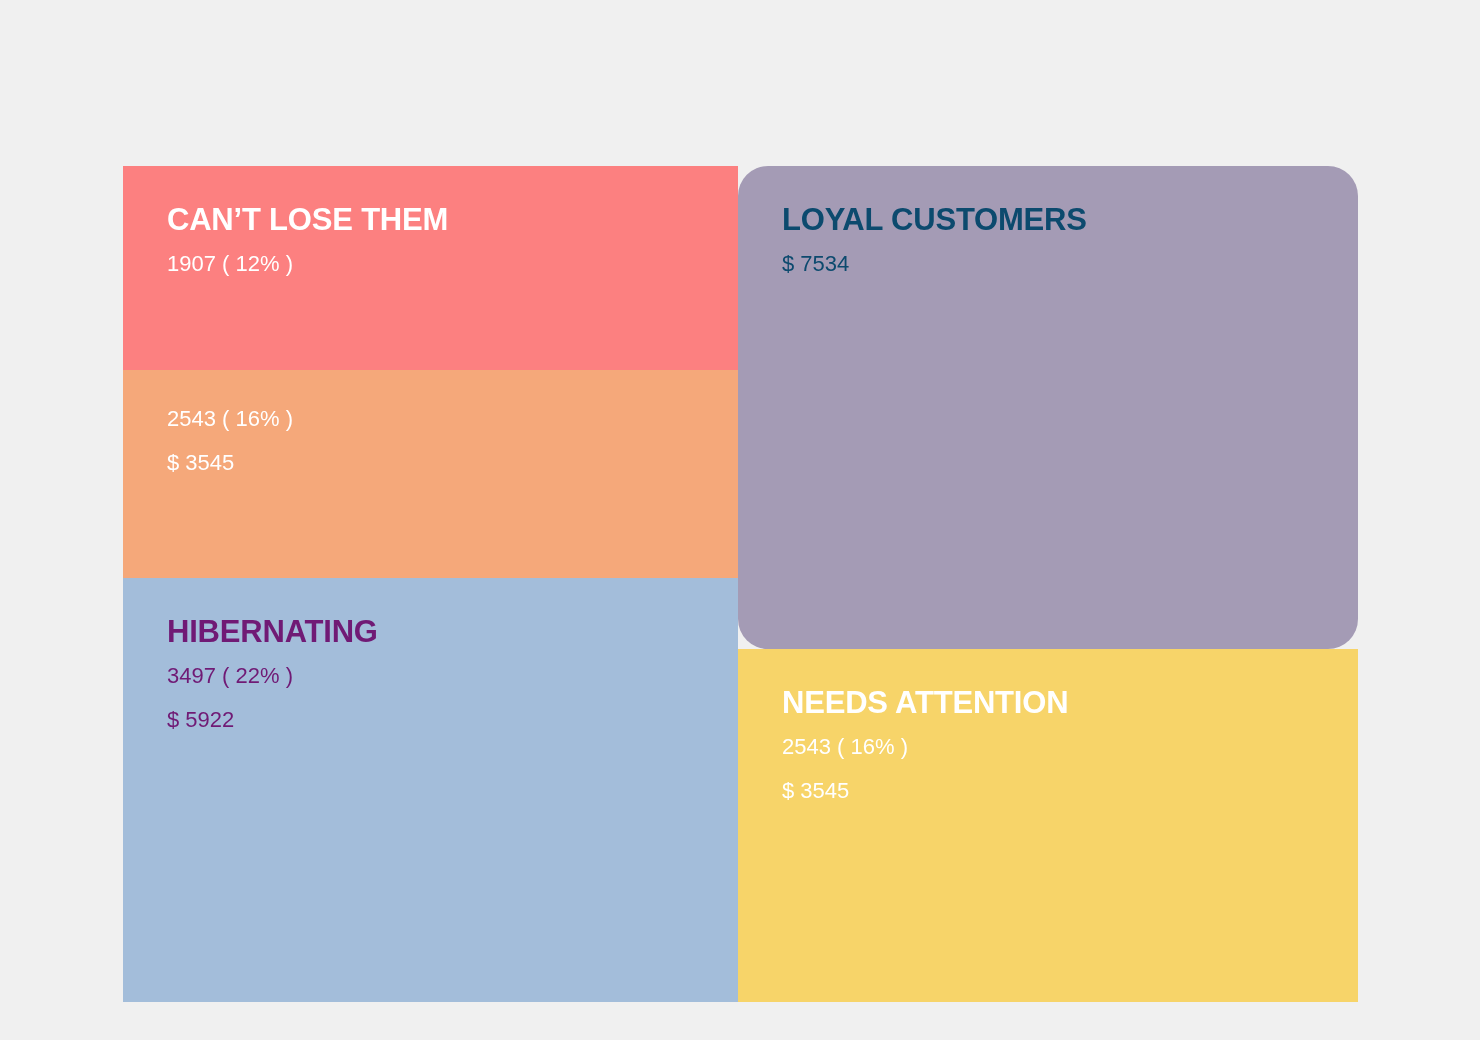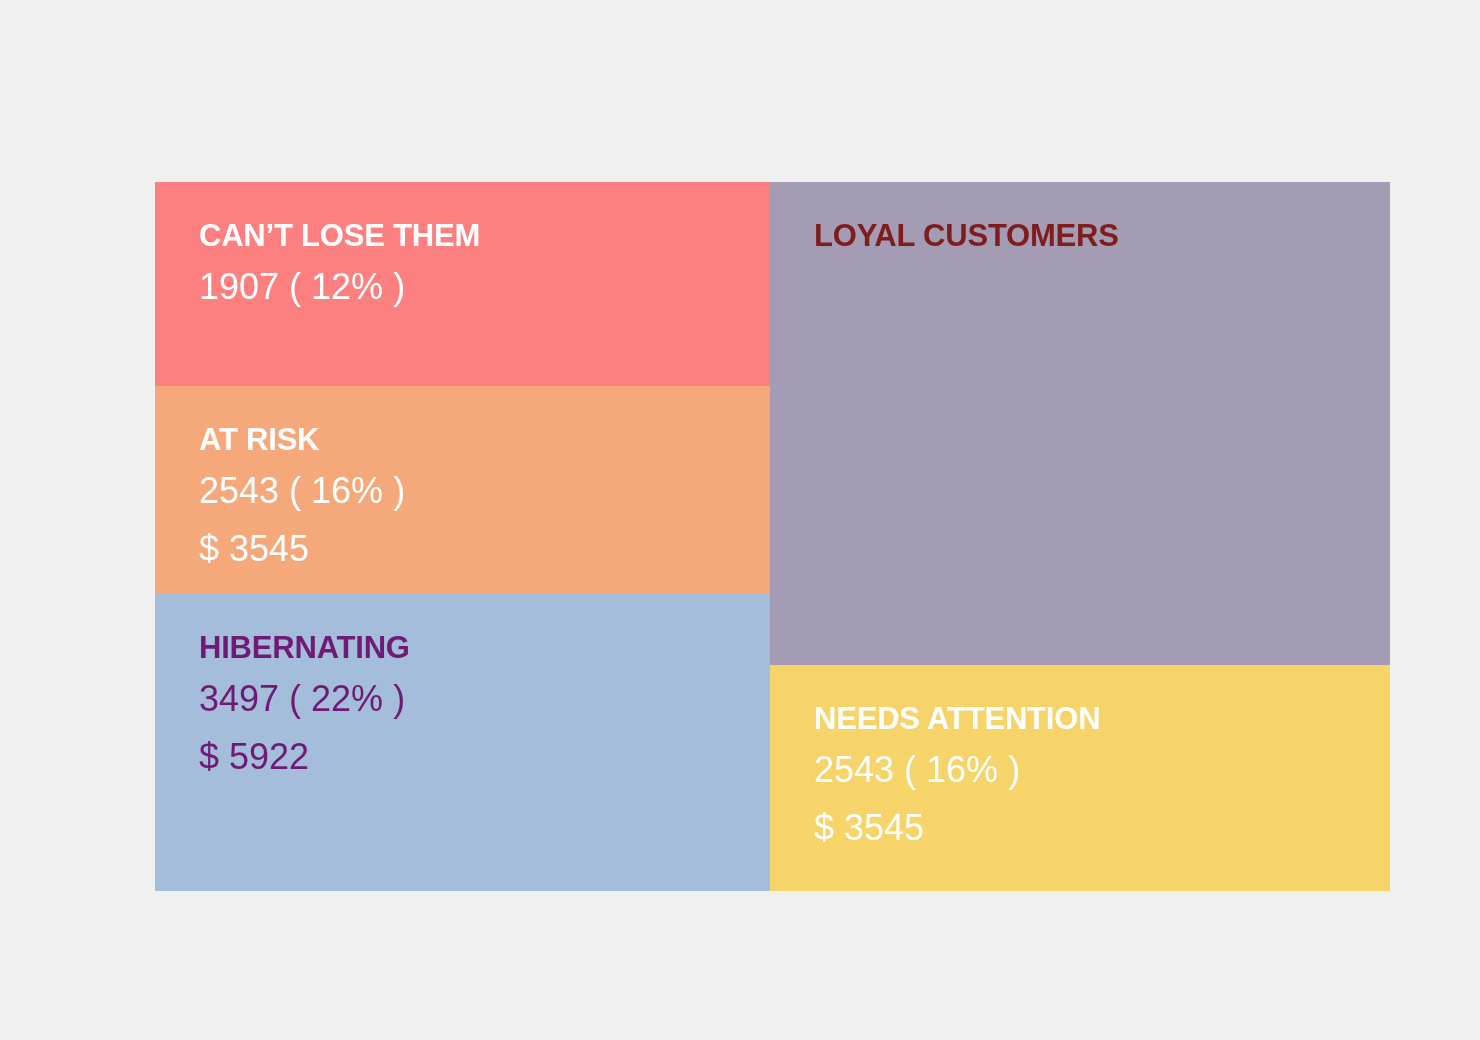--- a/index.html
+++ b/index.html
@@ -11,26 +11,25 @@
     width: 1480px;
     height: 1040px;
     background: #f0f0f0;
     font-family: "Liberation Sans", sans-serif;
     overflow: hidden;
   }
 
   #treemap {
     position: absolute;
     left: 123px;
-    top: 182px;
+    top: 166px;
     width: 1235px;
-    height: 709px;
+    height: 836px;
     display: flex;
     flex-direction: row;
-    margin-left: 32px;
   }
 
   .tm-column {
     display: flex;
     flex-direction: column;
     height: 100%;
   }
   .tm-column.left  { width: 615px; }
   .tm-column.right { width: 620px; }
 
@@ -53,58 +52,58 @@
   .tile-title {
     font-size: 31px;
     font-weight: bold;
     letter-spacing: -0.2px;
     line-height: 1.0;
     margin: 0 0 18px 0;
     white-space: nowrap;
   }
   .tile-count,
   .tile-amount {
-    font-size: 36px;
+    font-size: 22px;
     font-weight: normal;
     line-height: 1.0;
     margin: 0 0 22px 0;
     white-space: nowrap;
   }
   .tile-amount { margin-bottom: 0; }
 </style>
 </head>
 <body style="background: rgb(240, 240, 240);">
 
 <div id="treemap">
 
   <div class="tm-column left">
 
     <div class="tile tile-cant-lose" style="background-color: rgb(252, 128, 128); color: rgb(255, 255, 255);">
       <div class="tile-title">CAN’T LOSE THEM</div>
       <div class="tile-count">1907 ( 12% )</div>
     </div>
 
     <div class="tile tile-at-risk" style="background-color: rgb(245, 168, 122); color: rgb(255, 255, 255);">
-      <div class="tile-title">AT RISK</div>
       <div class="tile-count">2543 ( 16% )</div>
       <div class="tile-amount">$ 3545</div>
     </div>
 
     <div class="tile tile-hibernating" style="background-color: rgb(163, 189, 218); color: #701a75;">
       <div class="tile-title">HIBERNATING</div>
       <div class="tile-count">3497 ( 22% )</div>
       <div class="tile-amount">$ 5922</div>
     </div>
 
   </div>
 
   <div class="tm-column right">
 
-    <div class="tile tile-loyal" style="background-color: rgb(164, 155, 181); color: #7f1d1d;">
+    <div class="tile tile-loyal" style="background-color: rgb(164, 155, 181); color: #0c4a6e; border-radius: 30px;">
       <div class="tile-title">LOYAL CUSTOMERS</div>
+      <div class="tile-amount">$ 7534</div>
     </div>
 
     <div class="tile tile-needs-attn" style="background-color: rgb(247, 212, 105); color: rgb(255, 255, 255);">
       <div class="tile-title">NEEDS ATTENTION</div>
       <div class="tile-count">2543 ( 16% )</div>
       <div class="tile-amount">$ 3545</div>
     </div>
 
   </div>
 

